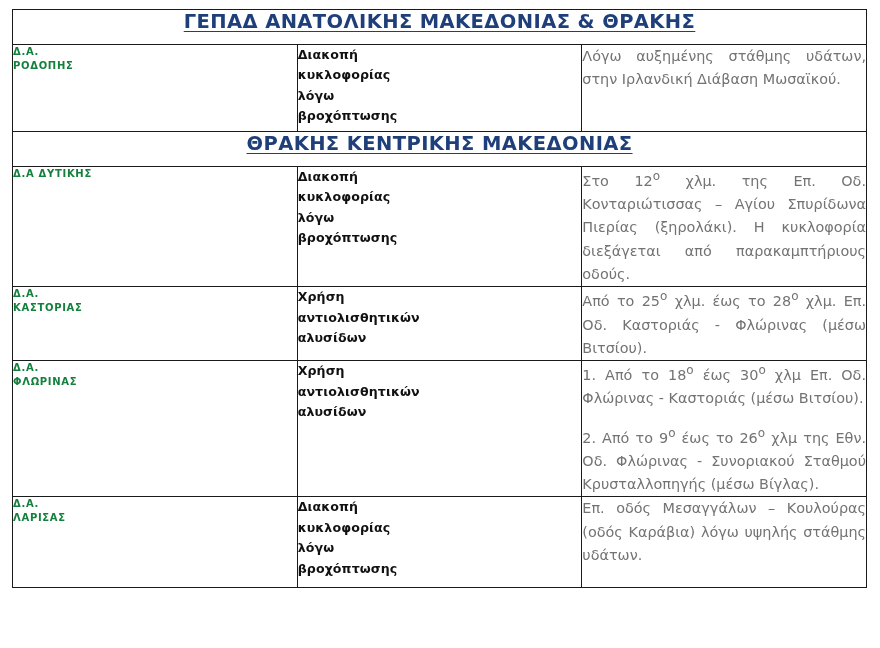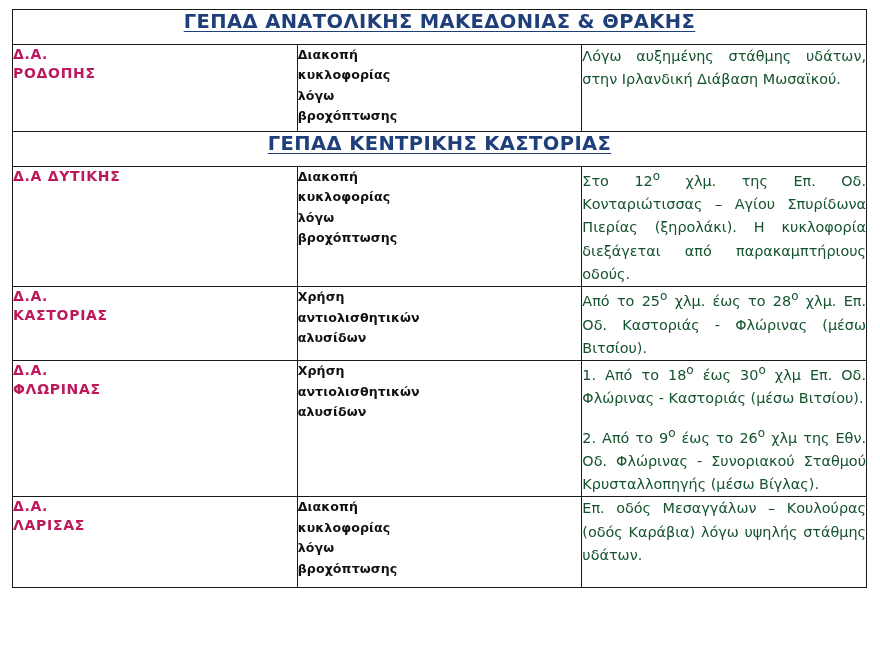--- a/index.html
+++ b/index.html
@@ -70,41 +70,41 @@
   td.col-measure {
     width: 147px;
     padding: 7px 4px 10px 8px;
     margin-left: 20px;
   }
   td.col-desc {
     padding: 7px 10px 10px 10px;
   }
 
   .area-text {
-    color: #be185d;
+    color: #15803d;
     font-family: "DejaVu Sans", sans-serif;
     font-weight: bold;
-    font-size: 14px;
+    font-size: 10px;
     line-height: 1.35;
     letter-spacing: 0.7px;
     white-space: pre-line;
   }
 
   .measure-text {
     color: #111111;
     font-family: "DejaVu Sans", sans-serif;
     font-weight: bold;
     font-size: 12.6px;
     line-height: 1.62;
     letter-spacing: 0.1px;
     white-space: pre-line;
   }
 
   .desc-text {
-    color: #14532d;
+    color: #737373;
     font-family: "DejaVu Sans", sans-serif;
     font-weight: normal;
     font-size: 14.4px;
     line-height: 1.62;
     text-align: justify;
     text-justify: inter-word;
   }
   .desc-text p {
     margin: 0 0 13px 0;
   }
@@ -144,21 +144,21 @@
           </td>
           <td class="col-desc">
             <div class="desc-text">
               <p>Λόγω αυξημένης στάθμης υδάτων, στην Ιρλανδική Διάβαση Μωσαϊκού.</p>
             </div>
           </td>
         </tr>
 
         <tr>
           <td class="section-header" colspan="3">
-            <span class="section-header-text">ΓΕΠΑΔ ΚΕΝΤΡΙΚΗΣ ΚΑΣΤΟΡΙΑΣ</span>
+            <span class="section-header-text">ΘΡΑΚΗΣ ΚΕΝΤΡΙΚΗΣ ΜΑΚΕΔΟΝΙΑΣ</span>
           </td>
         </tr>
         <tr class="row-pad-pierias">
           <td class="col-area">
             <div class="area-text">Δ.Α ΔΥΤΙΚΗΣ</div>
           </td>
           <td class="col-measure">
             <div class="measure-text">Διακοπή
 κυκλοφορίας
 λόγω

